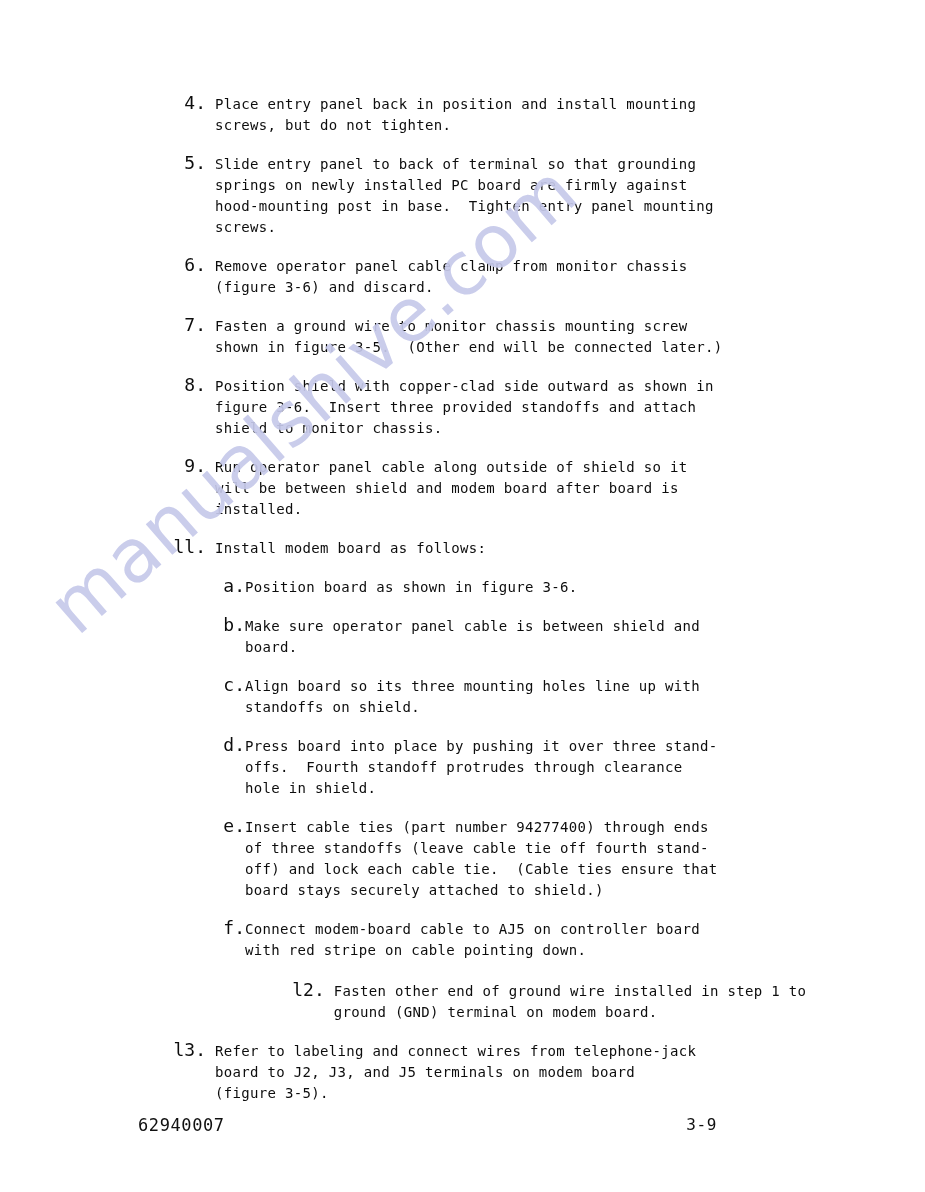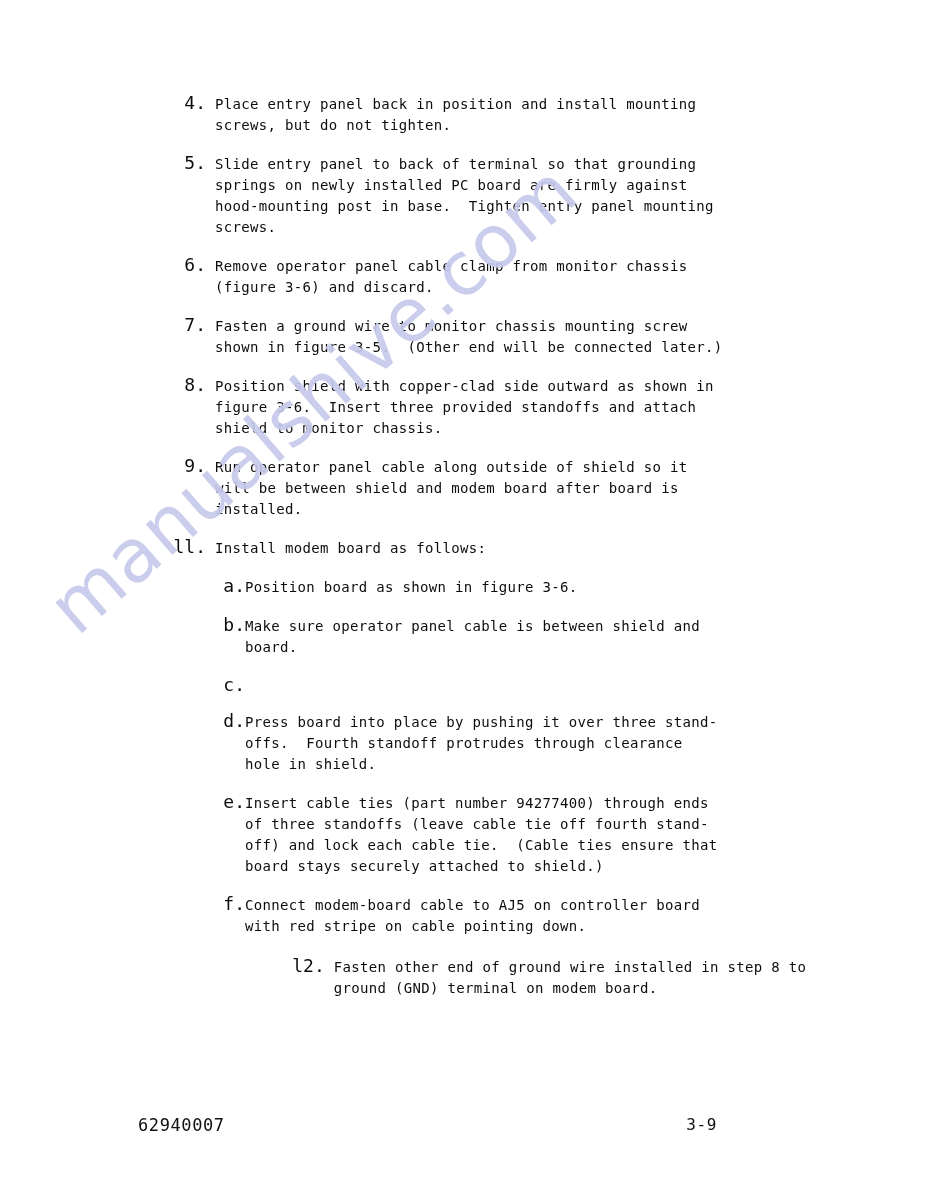--- a/index.html
+++ b/index.html
@@ -173,20 +173,22 @@
       </div>
 
       <div class="item level-alpha">
         <span class="marker">b.</span>
         <span class="body-text">Make sure operator panel cable is between shield and
 board.</span>
       </div>
 
       <div class="item level-alpha">
         <span class="marker">c.</span>
+        <span class="body-text">Align board so its three mounting holes line up with
+standoffs on shield.</span>
       </div>
 
       <div class="item level-alpha">
         <span class="marker">d.</span>
         <span class="body-text">Press board into place by pushing it over three stand-
 offs.  Fourth standoff protrudes through clearance
 hole in shield.</span>
       </div>
 
       <div class="item level-alpha">
@@ -200,24 +202,30 @@
       <div class="item level-alpha">
         <span class="marker">f.</span>
         <span class="body-text">Connect modem-board cable to AJ5 on controller board
 with red stripe on cable pointing down.</span>
       </div>
 
     </div>
 
     <div class="item level-num" style="margin-top:20px;justify-content:center;">
       <span class="marker">l2.</span>
-      <span class="body-text">Fasten other end of ground wire installed in step 8 to
+      <span class="body-text">Fasten other end of ground wire installed in step 1 to
 ground (GND) terminal on modem board.</span>
     </div>
 
+    <div class="item level-num">
+      <span class="marker">l3.</span>
+      <span class="body-text">Refer to labeling and connect wires from telephone-jack
+board to J2, J3, and J5 terminals on modem board
+(figure 3-5).</span>
+    </div>
 
   </div>
 
   <div class="footer">
     <span class="doc-no">62940007</span>
     <span class="page-no">3-9</span>
   </div>
 
 </div>
 

